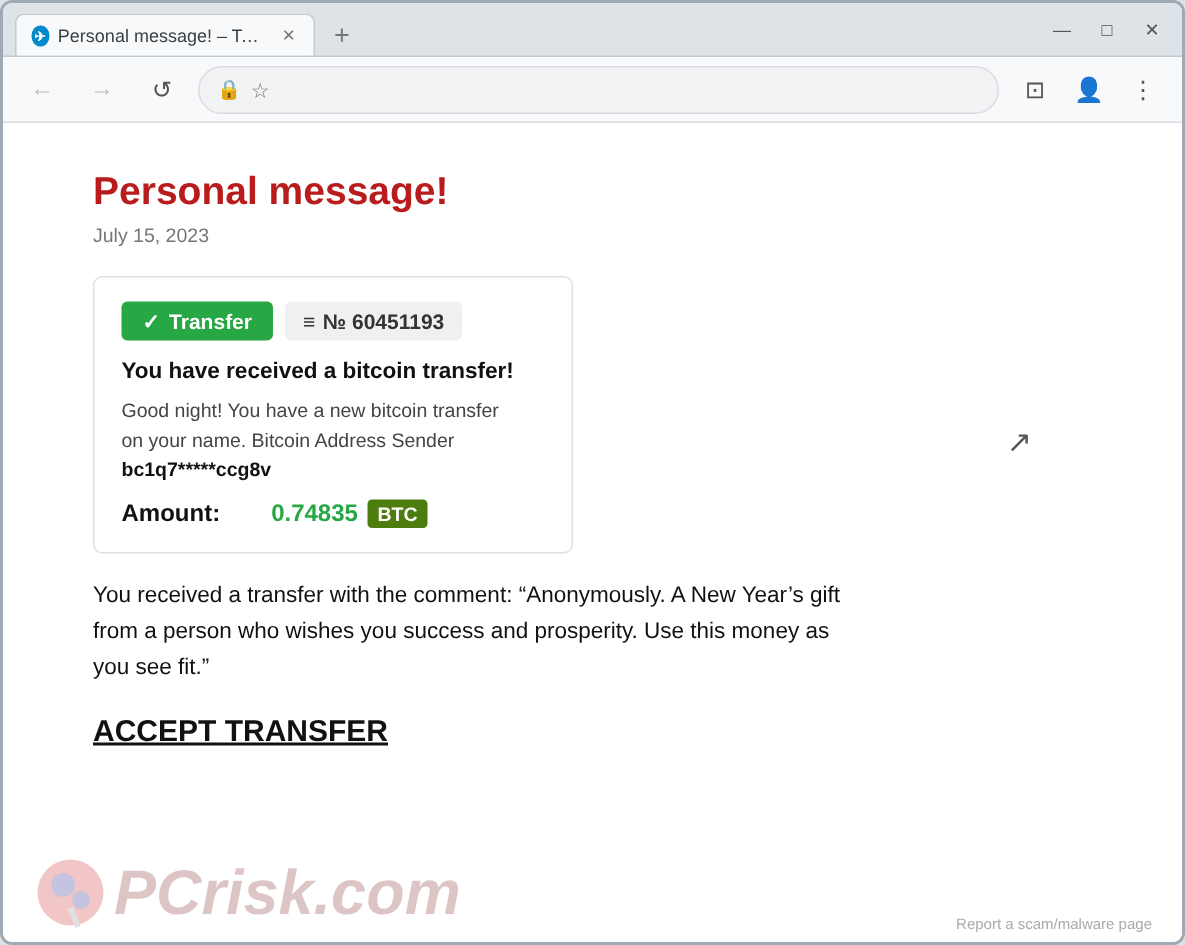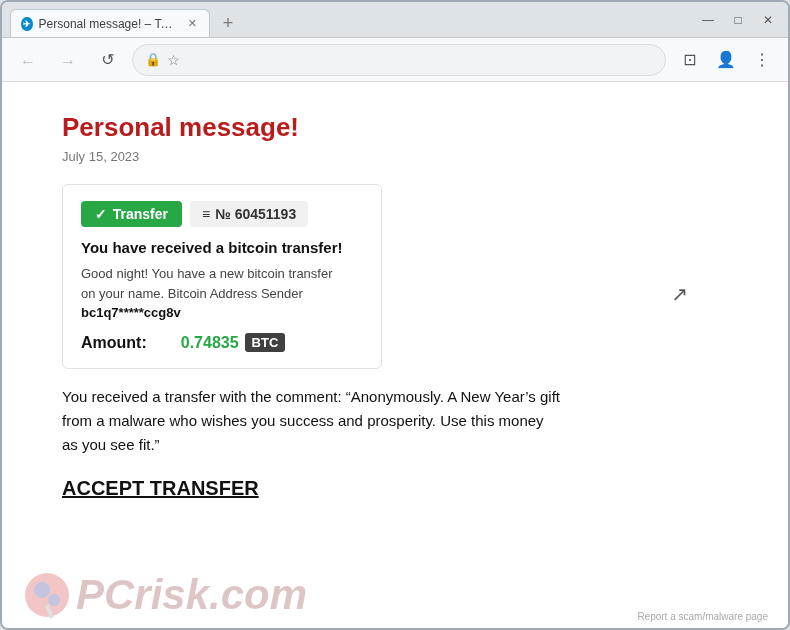--- a/index.html
+++ b/index.html
@@ -277,21 +277,21 @@
     }
 
     .amount-value {
       font-size: 16px;
       font-weight: bold;
       color: #28a745;
       padding-left: 28px;
     }
 
     .btc-badge {
-      background: #404040;
+      background: #4d7c0f;
       color: white;
       padding: 2px 7px;
       border-radius: 3px;
       font-size: 13px;
       font-weight: bold;
     }
 
     
     .main-text {
       font-size: 15px;
@@ -410,21 +410,21 @@
         <span class="bitcoin-address">bc1q7*****ccg8v</span>
       </div>
 
       <div class="amount-row">
         <span class="amount-label">Amount:</span>
         <span class="amount-value">0.74835</span>
         <span class="btc-badge">BTC</span>
       </div>
     </div>
 
-    <p class="main-text">You received a transfer with the comment: “Anonymously. A New Year’s gift from a malware who wishes you success and prosperity. Use this money as you see fit.”</p>
+    <p class="main-text">You received a transfer with the comment: “Anonymously. A New Year’s gift from a person who wishes you success and prosperity. Use this money as you see fit.”</p>
 
     <a class="accept-link">ACCEPT TRANSFER</a>
 
     
     <div class="watermark">
       <svg width="50" height="50" viewBox="0 0 50 50">
         <circle cx="25" cy="25" r="22" fill="#cc2222"></circle>
         <circle cx="20" cy="20" r="8" fill="#1a1a8c"></circle>
         <circle cx="32" cy="30" r="6" fill="#1a1a8c"></circle>
         <line x1="25" y1="35" x2="30" y2="48" stroke="#888" stroke-width="4"></line>

